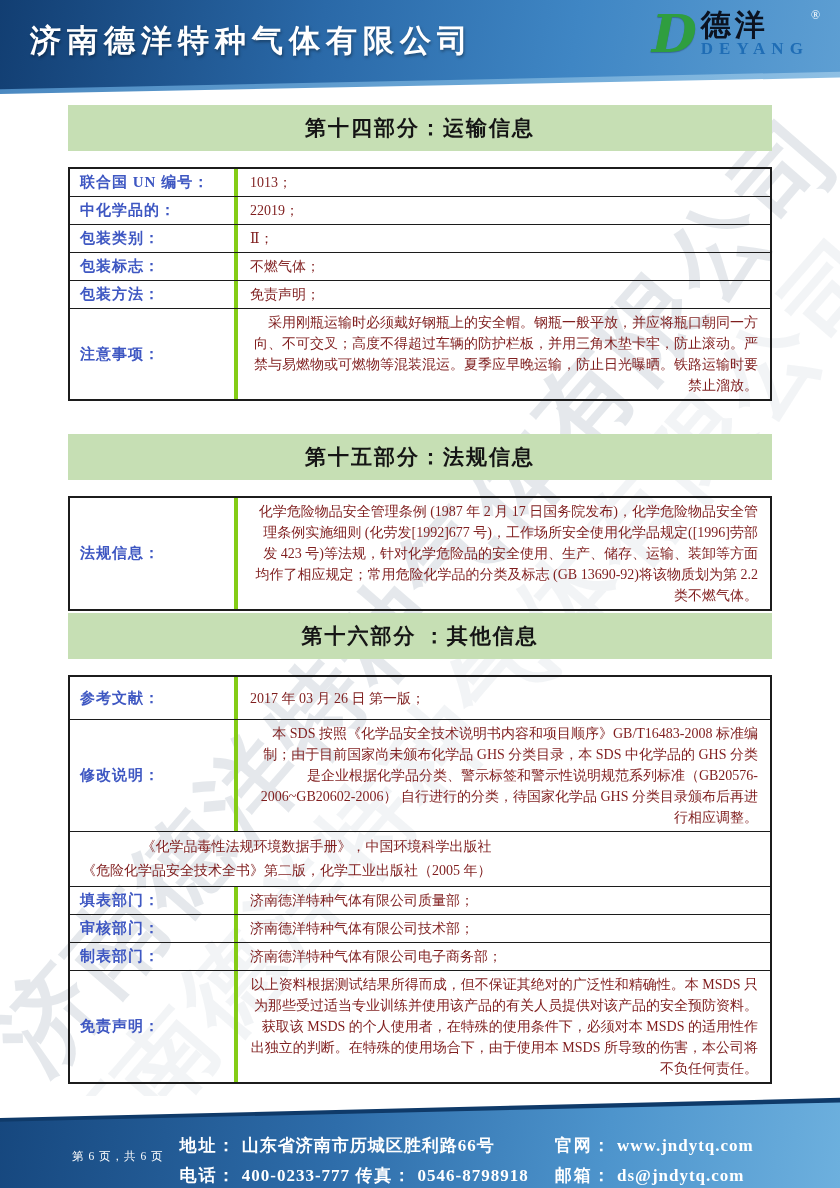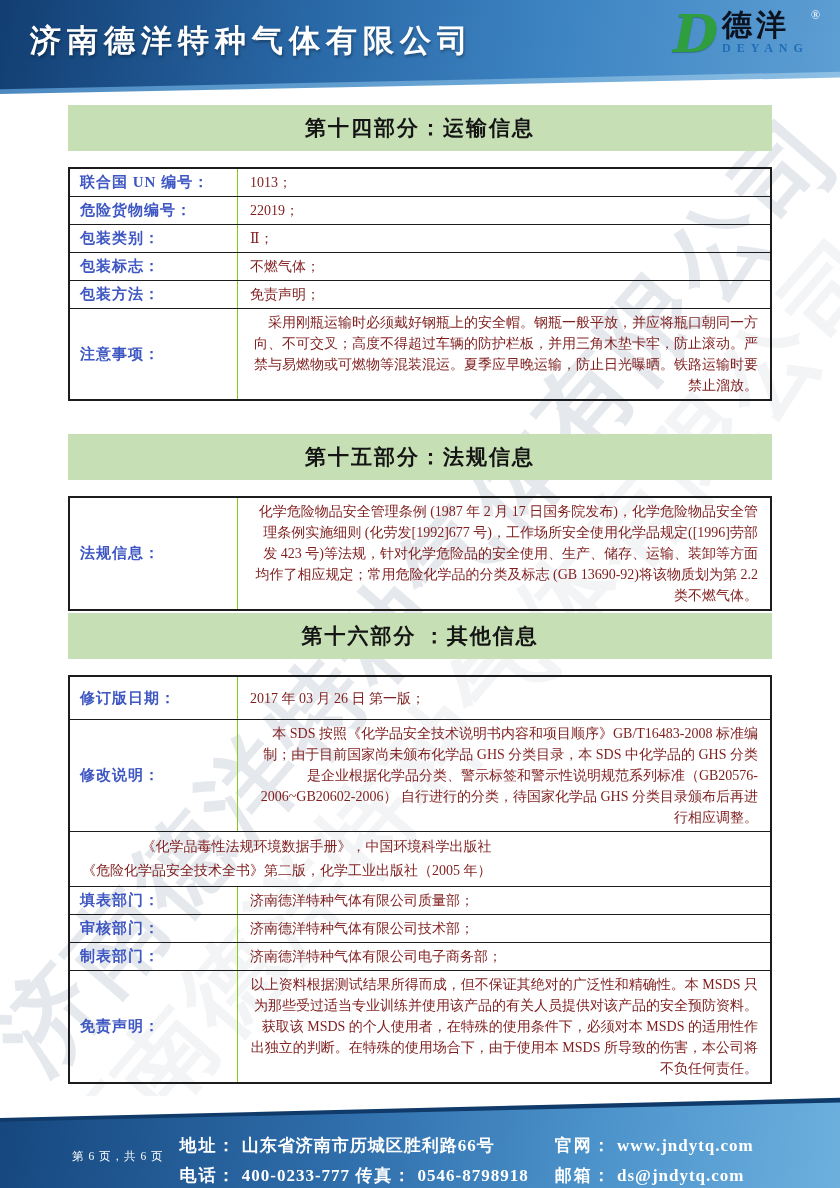--- a/index.html
+++ b/index.html
@@ -34,37 +34,37 @@
     text-shadow:1px 2px 3px rgba(0,0,0,.35);
   }
   .logo{position:absolute;top:8px;right:20px;display:flex;align-items:flex-start;}
   .logo-d{
     font-family:"DejaVu Serif",serif;font-style:italic;font-weight:bold;
     font-size:52px;line-height:52px;color:#2f9e3f;margin-right:4px;
     text-shadow:0 1px 1px rgba(0,0,0,.25);
   }
   .logo-text{display:flex;flex-direction:column;justify-content:flex-end;}
   .logo-zh{font-size:30px;font-weight:bold;color:#0b1220;letter-spacing:4px;line-height:34px;}
-  .logo-en{font-size:12px;font-weight:bold;color:#1f6db5;letter-spacing:6px;line-height:13px;}
+  .logo-en{font-size:17px;font-weight:bold;color:#1f6db5;letter-spacing:6px;line-height:13px;}
   .logo-reg{font-size:12px;color:#ffffff;margin-left:2px;line-height:14px;}
   
   .content{position:relative;z-index:1;width:704px;margin:0 auto;text-align:right;}
   .section-title{
     height:46px;background:#c6dfb4;
     display:flex;align-items:center;justify-content:center;
     font-size:21px;font-weight:bold;color:#151515;letter-spacing:2px;
   }
   .st14{margin-top:8px;}
   .st15{margin-top:33px;}
   .st16{margin-top:2px;}
   .sds-table{border:2px solid #1c1c1c;margin-top:16px;background:transparent;}
   .trow{display:flex;border-bottom:1px solid #1c1c1c;}
   .trow:last-child{border-bottom:none;}
   .tlabel{
-    width:168px;flex:0 0 168px;border-right:1px solid #84cc16;
+    width:168px;flex:0 0 168px;border-right:4px solid #84cc16;
     display:flex;align-items:center;
     padding:3px 4px 3px 10px;box-sizing:border-box;
     font-size:15px;font-weight:bold;color:#3e57c2;letter-spacing:1px;
   }
   .tvalue{
     flex:1;display:flex;align-items:center;
     padding:3px 12px;box-sizing:border-box;
     font-size:14px;color:#7f1d1d;line-height:21px;min-height:26px;
   }
   .tvalue .lines div{line-height:24px;}
@@ -114,21 +114,21 @@
 
   <div class="content">
 
     <div class="section-title st14">第十四部分：运输信息</div>
     <div class="sds-table">
       <div class="trow">
         <div class="tlabel">联合国 UN 编号：</div>
         <div class="tvalue">1013；</div>
       </div>
       <div class="trow">
-        <div class="tlabel">危险货物编号：</div>
+        <div class="tlabel">中化学品的：</div>
         <div class="tvalue">22019；</div>
       </div>
       <div class="trow">
         <div class="tlabel">包装类别：</div>
         <div class="tvalue">Ⅱ；</div>
       </div>
       <div class="trow">
         <div class="tlabel">包装标志：</div>
         <div class="tvalue">不燃气体；</div>
       </div>
@@ -146,21 +146,21 @@
     <div class="sds-table">
       <div class="trow">
         <div class="tlabel">法规信息：</div>
         <div class="tvalue">化学危险物品安全管理条例 (1987 年 2 月 17 日国务院发布)，化学危险物品安全管理条例实施细则 (化劳发[1992]677 号)，工作场所安全使用化学品规定([1996]劳部发 423 号)等法规，针对化学危险品的安全使用、生产、储存、运输、装卸等方面均作了相应规定；常用危险化学品的分类及标志 (GB 13690-92)将该物质划为第 2.2 类不燃气体。</div>
       </div>
     </div>
 
     <div class="section-title st16">第十六部分 ：其他信息</div>
     <div class="sds-table">
       <div class="trow row-tall">
-        <div class="tlabel">修订版日期：</div>
+        <div class="tlabel">参考文献：</div>
         <div class="tvalue">2017 年 03 月 26 日 第一版；</div>
       </div>
       <div class="trow">
         <div class="tlabel">修改说明：</div>
         <div class="tvalue">本 SDS 按照《化学品安全技术说明书内容和项目顺序》GB/T16483-2008 标准编制；由于目前国家尚未颁布化学品 GHS 分类目录，本 SDS 中化学品的 GHS 分类是企业根据化学品分类、警示标签和警示性说明规范系列标准（GB20576-2006~GB20602-2006） 自行进行的分类，待国家化学品 GHS 分类目录颁布后再进行相应调整。</div>
       </div>
       <div class="trow">
         <div class="tvalue">
           <div class="lines">
             <div>《化学品毒性法规环境数据手册》，中国环境科学出版社</div>

